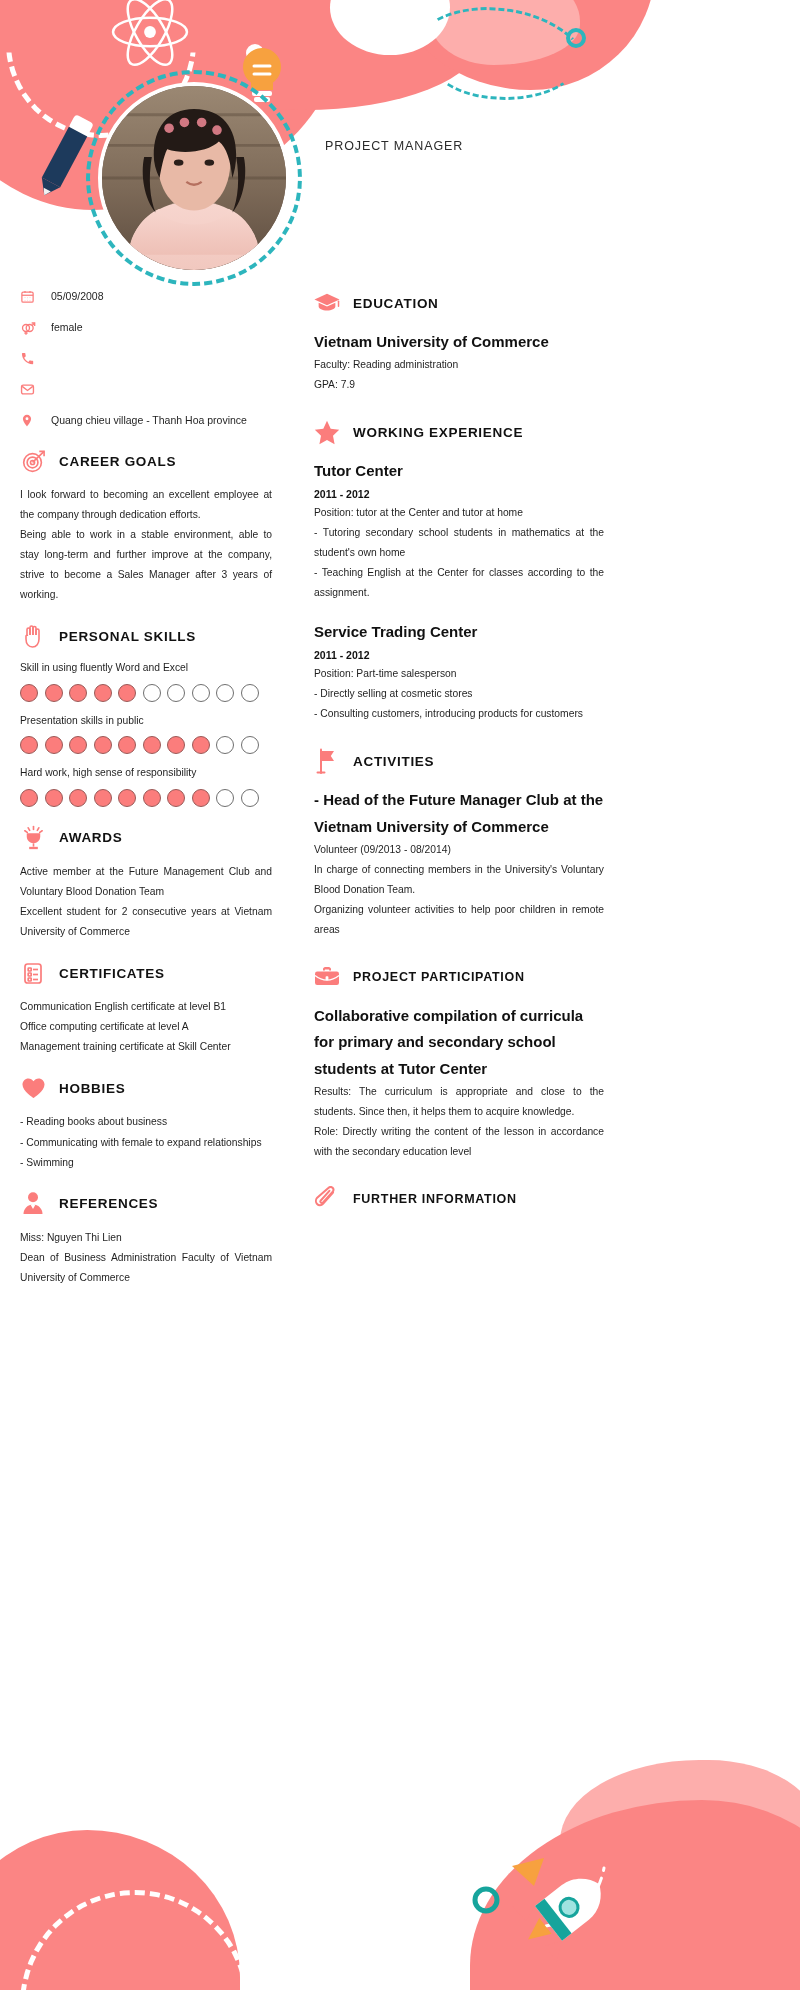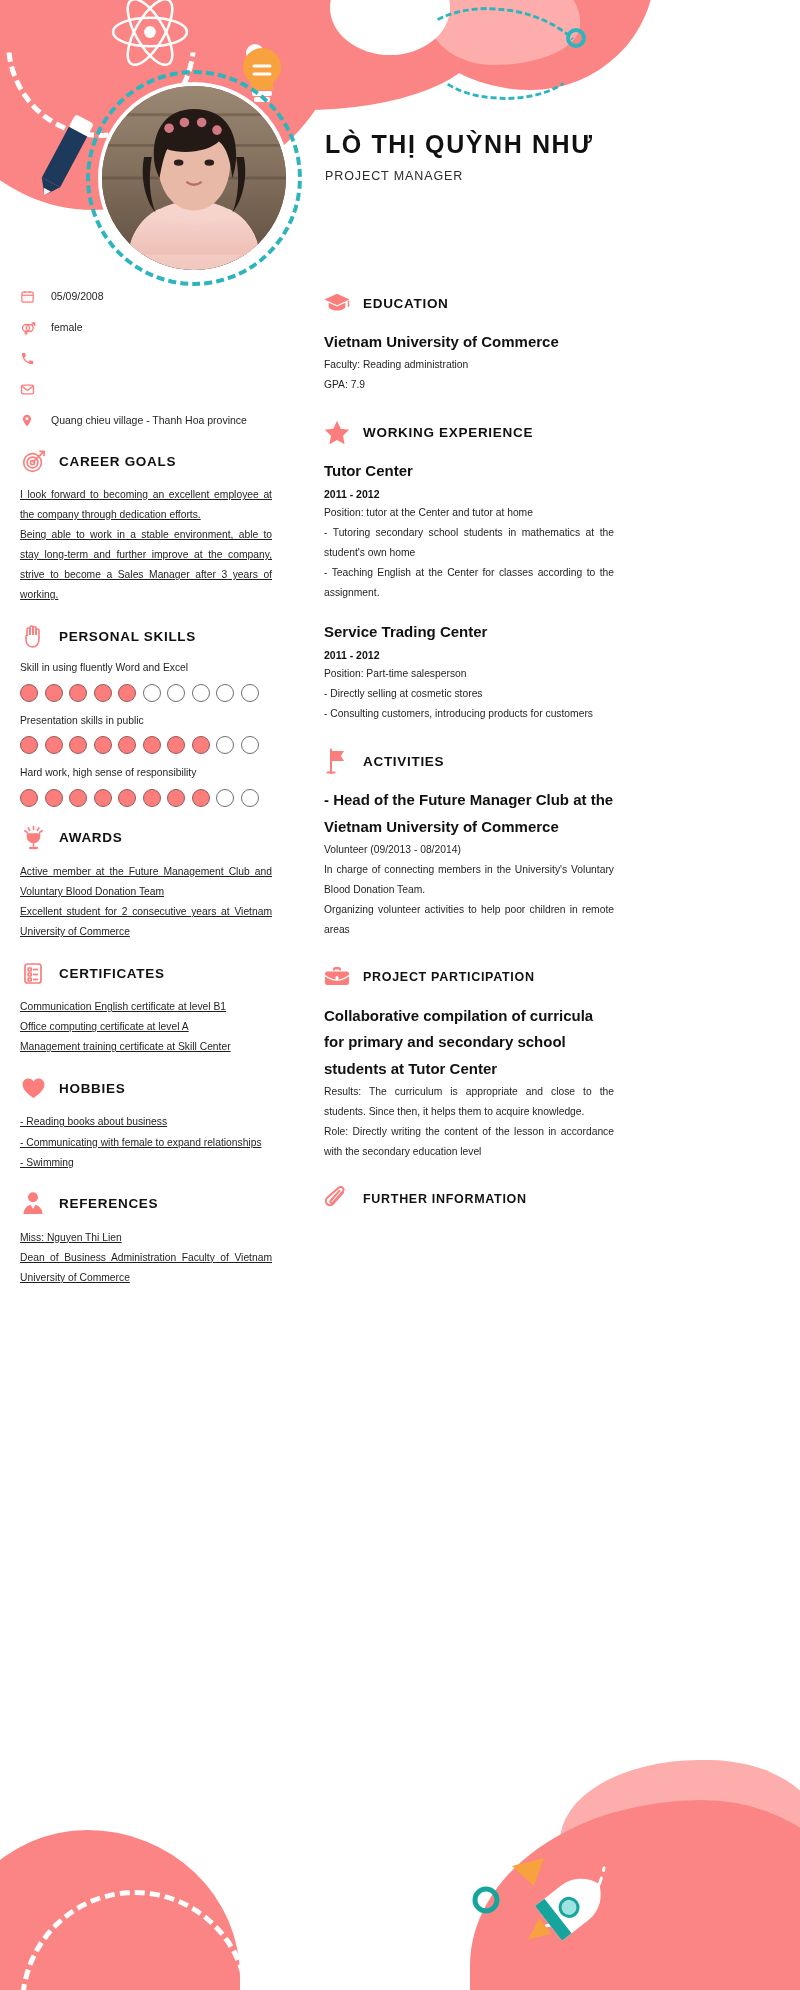--- a/index.html
+++ b/index.html
@@ -169,21 +169,21 @@
   }
 
   
   .col-left {
     position: absolute;
     left: 20px; top: 288px;
     width: 252px;
   }
   .col-right {
     position: absolute;
-    left: 324px; top: 290px;
+    left: 314px; top: 290px;
     width: 290px;
   }
 
   
   .contact-row {
     display: flex;
     align-items: flex-start;
     margin-bottom: 13px;
     min-height: 18px;
   }
@@ -225,21 +225,21 @@
   }
   .sec-title.sm { font-size: 12.5px; }
 
   .body-text {
     font-size: 10.3px;
     line-height: 1.95;
     color: #1f1f1f;
     text-align: justify;
   }
   .body-text.left { text-align: left; }
-  .body-text p { margin: 0; text-decoration: underline; }
+  .body-text p { margin: 0; }
 
   
   .skill-block { margin-bottom: 11px; }
   .skill-label {
     font-size: 10.3px;
     color: #1f1f1f;
     margin-bottom: 7px;
     line-height: 1.6;
   }
   .dots { display: flex; gap: 6.5px; }
@@ -355,21 +355,20 @@
       <g fill="#f08a96" opacity="0.85">
         <circle cx="70" cy="44" r="5"></circle>
         <circle cx="86" cy="38" r="5"></circle>
         <circle cx="104" cy="38" r="5"></circle>
         <circle cx="120" cy="46" r="5"></circle>
       </g>
     </svg>
   </div>
 
   <div class="header-text">
-    <div class="cv-name">LÒ THỊ QUỲNH NHƯ</div>
     <div class="cv-role">PROJECT MANAGER</div>
   </div>
 
   <div class="col-left">
 
     <div>
       <div class="contact-row">
         <span class="contact-ico">
           <svg width="15" height="15" viewBox="0 0 24 24" fill="none" stroke="currentColor" stroke-width="2">
             <rect x="3" y="5" width="18" height="16" rx="2"></rect>

